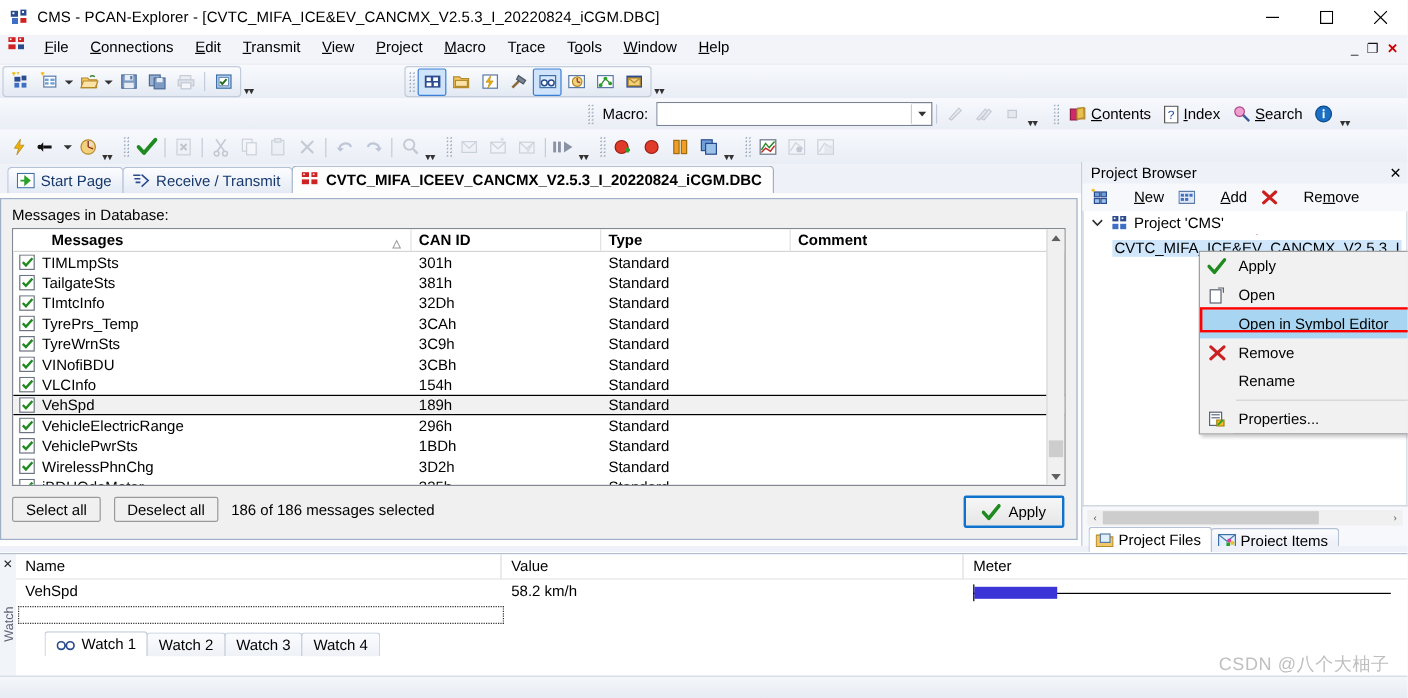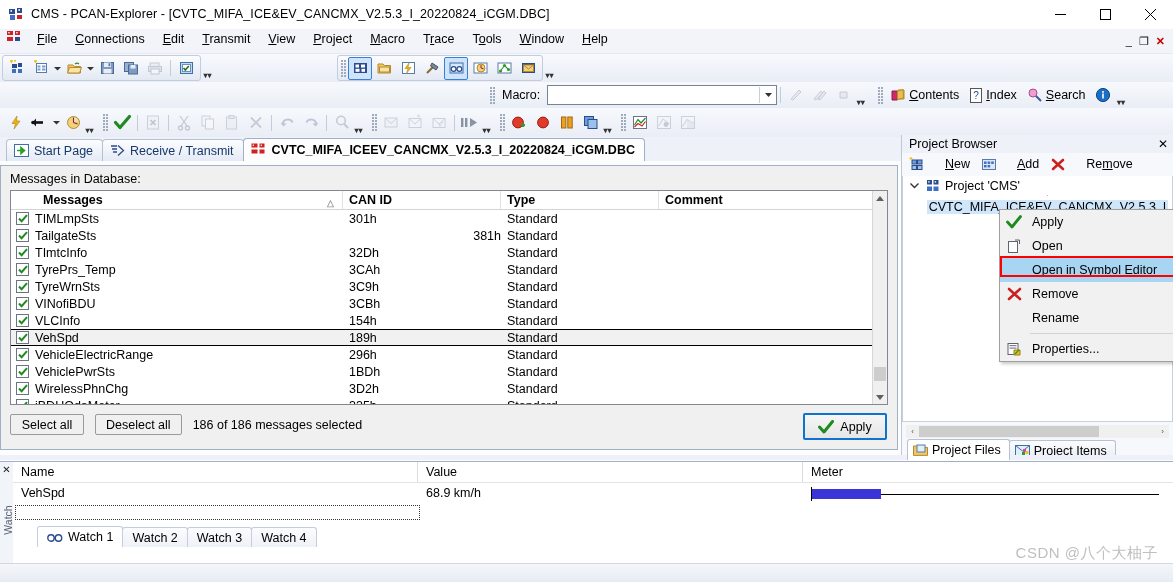--- a/index.html
+++ b/index.html
@@ -699,21 +699,21 @@
           </div>
           <div class="row">
             <div style="width: 332px; display: flex; align-items: center; overflow: hidden;">
               <span class="cbx">
                 <svg width="10" height="9" viewBox="0 0 10 9">
                   <path d="M1 4.5 L3.6 7.2 L9 1.2" fill="none" stroke="#1f8a1f" stroke-width="2"></path>
                 </svg>
               </span>
               <span>TailgateSts</span>
             </div>
-            <div class="cell" style="width: 158px; text-align: right;">381h</div>
+            <div class="cell" style="width: 158px;">381h</div>
             <div class="cell" style="width: 158px;">Standard</div>
             <div class="cell" style="width: 215px;"></div>
           </div>
           <div class="row">
             <div style="width: 332px; display: flex; align-items: center; overflow: hidden;">
               <span class="cbx">
                 <svg width="10" height="9" viewBox="0 0 10 9">
                   <path d="M1 4.5 L3.6 7.2 L9 1.2" fill="none" stroke="#1f8a1f" stroke-width="2"></path>
                 </svg>
               </span>
@@ -1026,21 +1026,21 @@
     </div>
     <div class="wbody">
       <div class="whead">
         <div class="wh" style="width:405px;">Name</div>
         <div class="wh" style="width:385px;">Value</div>
         <div class="wh" style="width:360px;border-right:none;">Meter</div>
       </div>
       <div id="watch-body-rows">
           <div class="wrow">
             <div class="wc" style="width: 405px;">VehSpd</div>
-            <div class="wc" style="width: 385px;">68.9 km/h</div>
+            <div class="wc" style="width: 385px;">58.2 km/h</div>
             <div class="wc" style="width: 360px;">
               <div class="meterwrap">
                 <div class="meterline"></div>
                 <div class="metertick"></div>
                 <div class="meterbar" style="width:69.3px;background:#3b35d8;"></div>
               </div>
             </div>
           </div>
           <div class="wrow">
             <div class="wdashed" style="width:405px;margin-left:2px;"></div>

